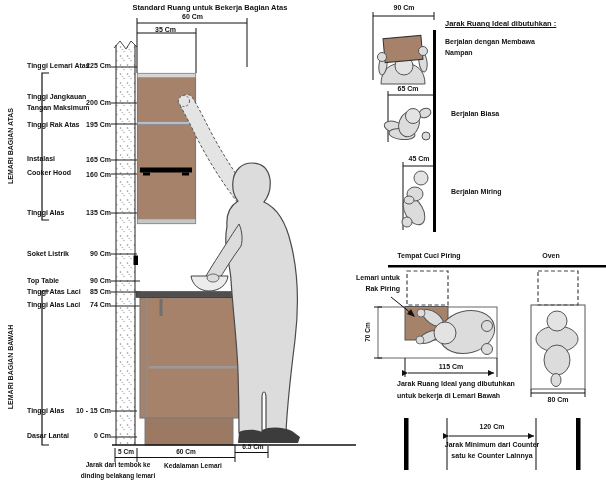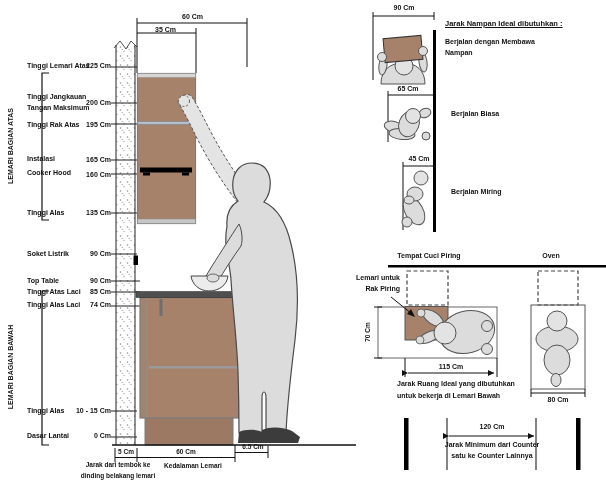--- a/index.html
+++ b/index.html
@@ -187,20 +187,21 @@
     <line x1="531" y1="393" x2="585" y2="393" stroke="#111" stroke-width="1"></line>
 
     <rect x="404" y="418" width="4.5" height="52" fill="#000"></rect>
     <rect x="576" y="418" width="4.5" height="52" fill="#000"></rect>
     <line x1="447" y1="418" x2="447" y2="470" stroke="#333" stroke-width="1.2"></line>
     <line x1="536" y1="418" x2="536" y2="470" stroke="#333" stroke-width="1.2"></line>
     <line x1="449" y1="436" x2="534" y2="436" stroke="#111" stroke-width="1" marker-start="url(#ah)" marker-end="url(#ah)"></line>
   </g>
 </svg>
 
+<div class="t tc big" style="left:115px;top:3px;width:190px;">Standard Ruang untuk Bekerja Bagian Atas</div>
 <div class="t tc" style="left:170px;top:12px;width:45px;">60 Cm</div>
 <div class="t tc" style="left:143px;top:25px;width:45px;">35 Cm</div>
 
 <div class="t vert" style="left:-69px;top:141px;width:160px;">LEMARI BAGIAN ATAS</div>
 <div class="t vert" style="left:-69px;top:362px;width:160px;">LEMARI BAGIAN BAWAH</div>
 
 <div class="t" style="left:27px;top:61px;">Tinggi Lemari Atas</div>
 <div class="t tr" style="left:66px;top:61px;width:45px;">225 Cm</div>
 <div class="t" style="left:27px;top:92px;">Tinggi Jangkauan</div>
 <div class="t" style="left:27px;top:103px;">Tangan Maksimum</div>
@@ -227,21 +228,21 @@
 <div class="t tr" style="left:66px;top:431px;width:45px;">0 Cm</div>
 
 <div class="t tc small" style="left:110px;top:447px;width:32px;">5 Cm</div>
 <div class="t tc small" style="left:160px;top:447px;width:52px;">60 Cm</div>
 <div class="t tc small" style="left:236px;top:442px;width:34px;">6.5 Cm</div>
 <div class="t tc small" style="left:72px;top:460px;width:92px;">Jarak dari tembok ke</div>
 <div class="t tc small" style="left:68px;top:471px;width:100px;">dinding belakang lemari</div>
 <div class="t tc small" style="left:145px;top:461px;width:96px;">Kedalaman Lemari</div>
 
 <div class="t tc" style="left:384px;top:3px;width:40px;">90 Cm</div>
-<div class="t big under" style="left:445px;top:19px;">Jarak Nampan Ideal dibutuhkan :</div>
+<div class="t big under" style="left:445px;top:19px;">Jarak Ruang Ideal dibutuhkan :</div>
 <div class="t" style="left:445px;top:37px;">Berjalan dengan Membawa</div>
 <div class="t" style="left:445px;top:48px;">Nampan</div>
 <div class="t tc" style="left:390px;top:84px;width:36px;">65 Cm</div>
 <div class="t" style="left:451px;top:109px;">Berjalan Biasa</div>
 <div class="t tc" style="left:401px;top:154px;width:36px;">45 Cm</div>
 <div class="t" style="left:451px;top:187px;">Berjalan Miring</div>
 
 <div class="t tc" style="left:389px;top:251px;width:80px;">Tempat Cuci Piring</div>
 <div class="t tc" style="left:531px;top:251px;width:40px;">Oven</div>
 <div class="t tr" style="left:352px;top:273px;width:48px;">Lemari untuk</div>

